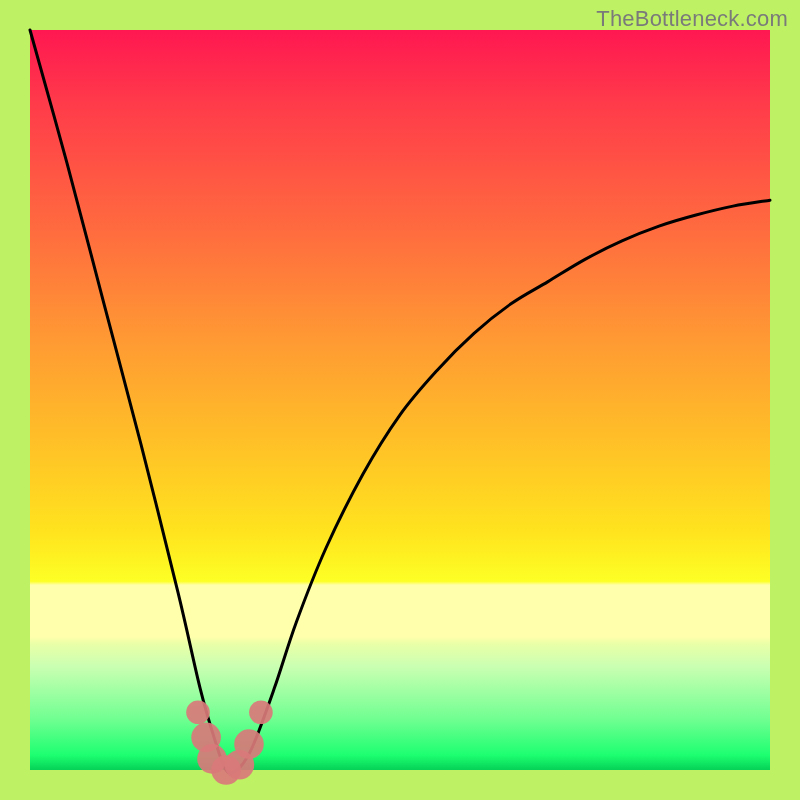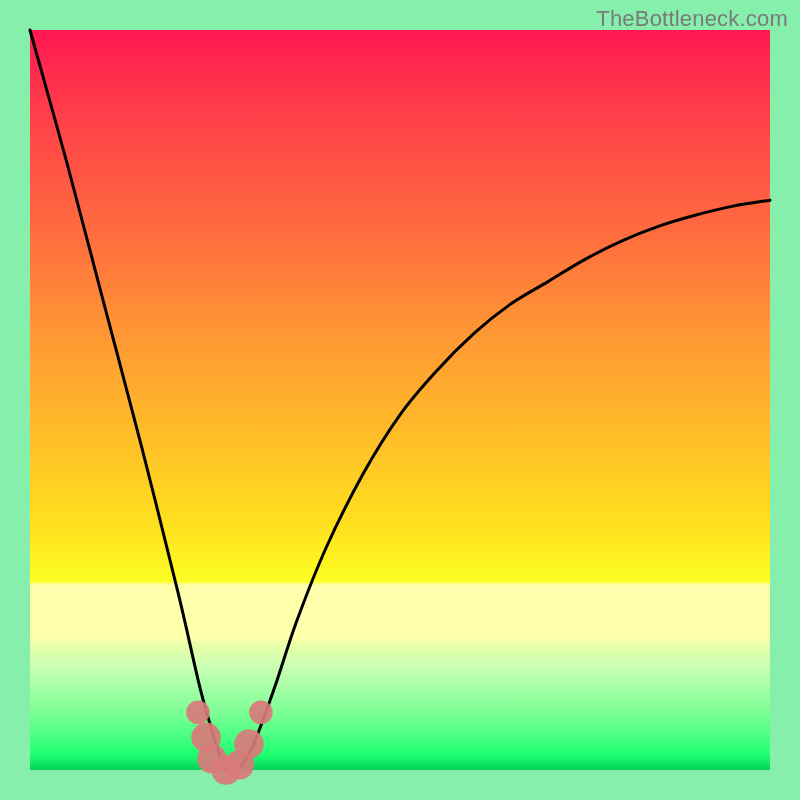--- a/index.html
+++ b/index.html
@@ -9,21 +9,21 @@
     height: 800px;
     background: #000;
     font-family: Arial, Helvetica, sans-serif;
   }
   .frame {
     position: absolute;
     top: 0;
     left: 0;
     width: 800px;
     height: 800px;
-    background: #86efac;
+    background: #bef264;
   }
   .plot-area {
     position: absolute;
     top: 30px;
     left: 30px;
     width: 740px;
     height: 740px;
     
     background: linear-gradient(
       to bottom,

